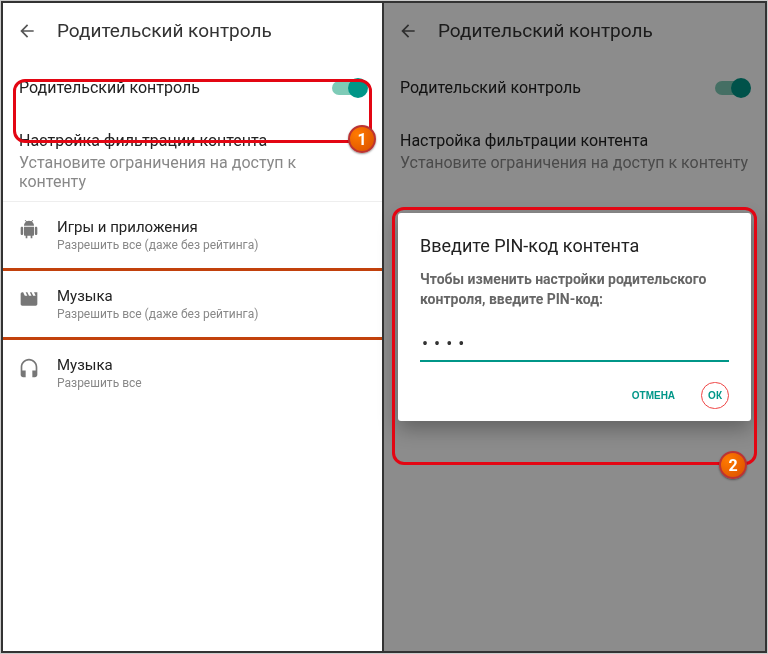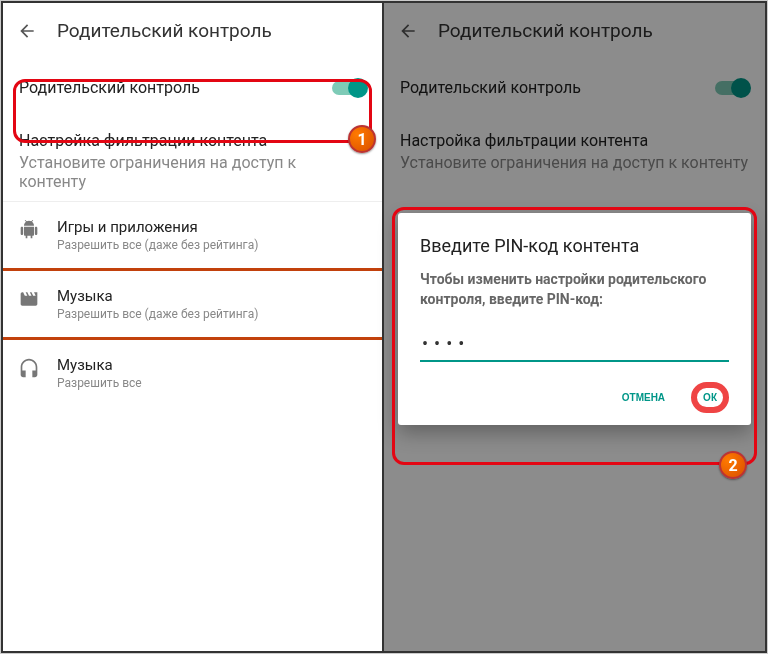--- a/index.html
+++ b/index.html
@@ -144,21 +144,21 @@
   .dialog-btn {
     background: none;
     border: none;
     color: #009688;
     font-weight: 600;
     font-size: 10px;
     padding: 8px 8px;
     cursor: pointer;
   }
   .ok-highlight {
-    border: 6px solid #ef4444;
+    border: 1px solid #ef4444;
     border-radius: 16px;
     padding: 4px 6px;
   }
 </style>
 </head>
 <body>
 
 <div class="container">
 
   <div class="pane left">

